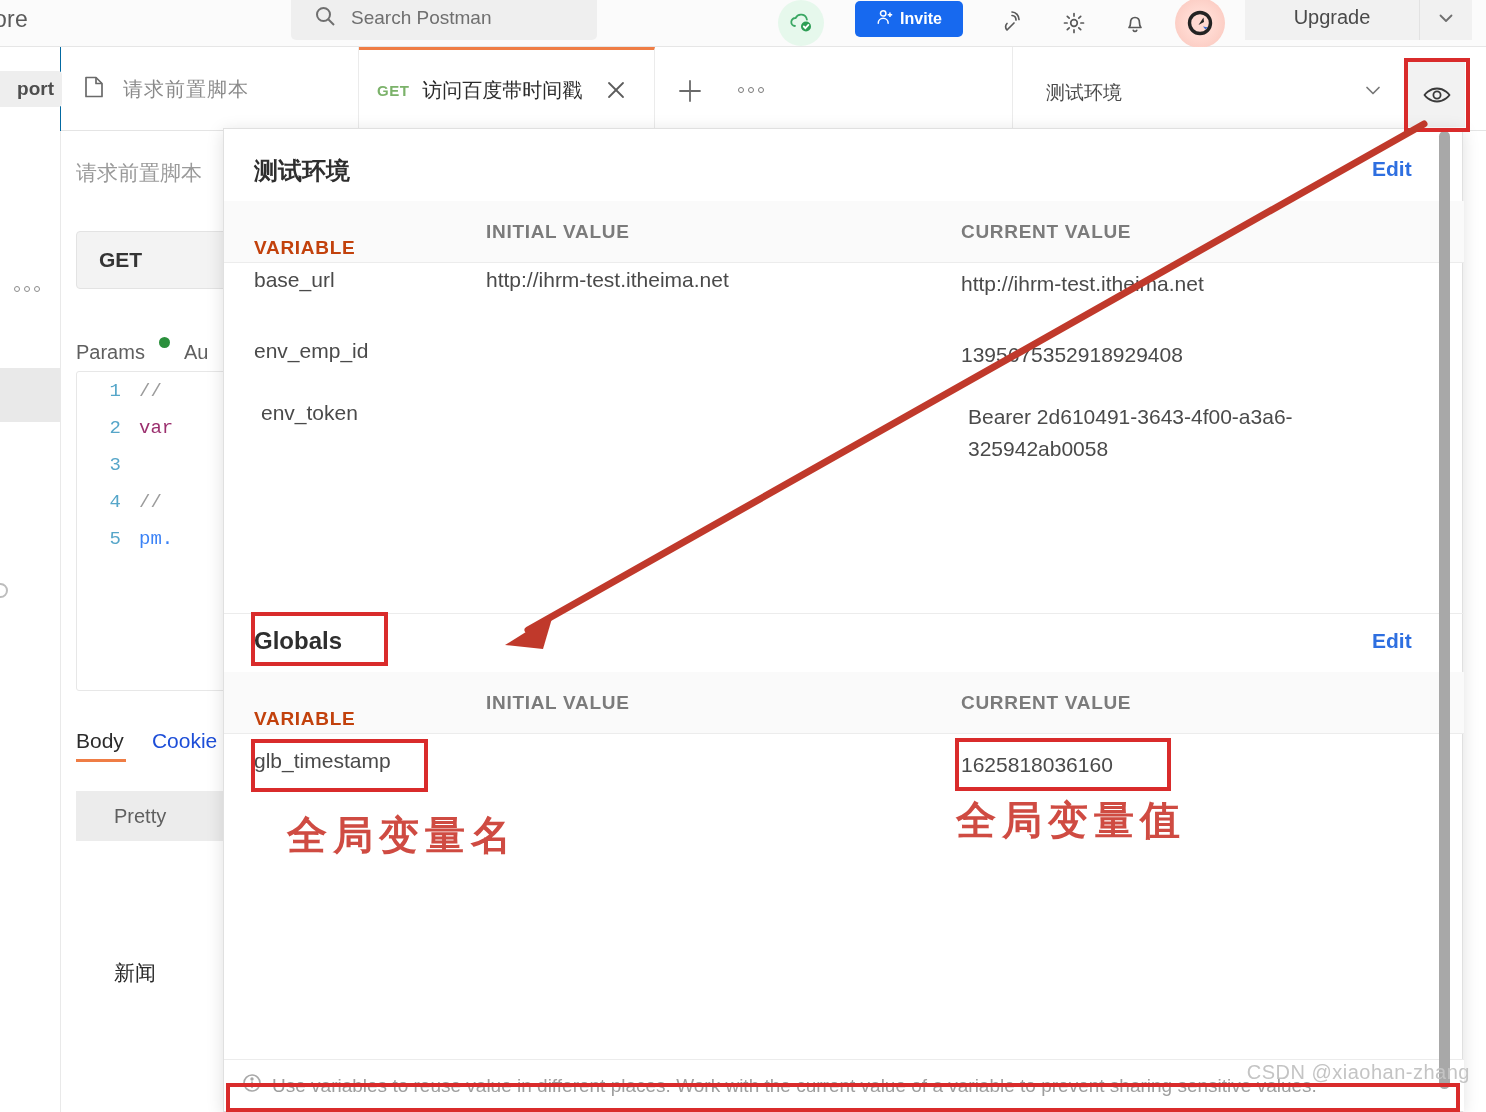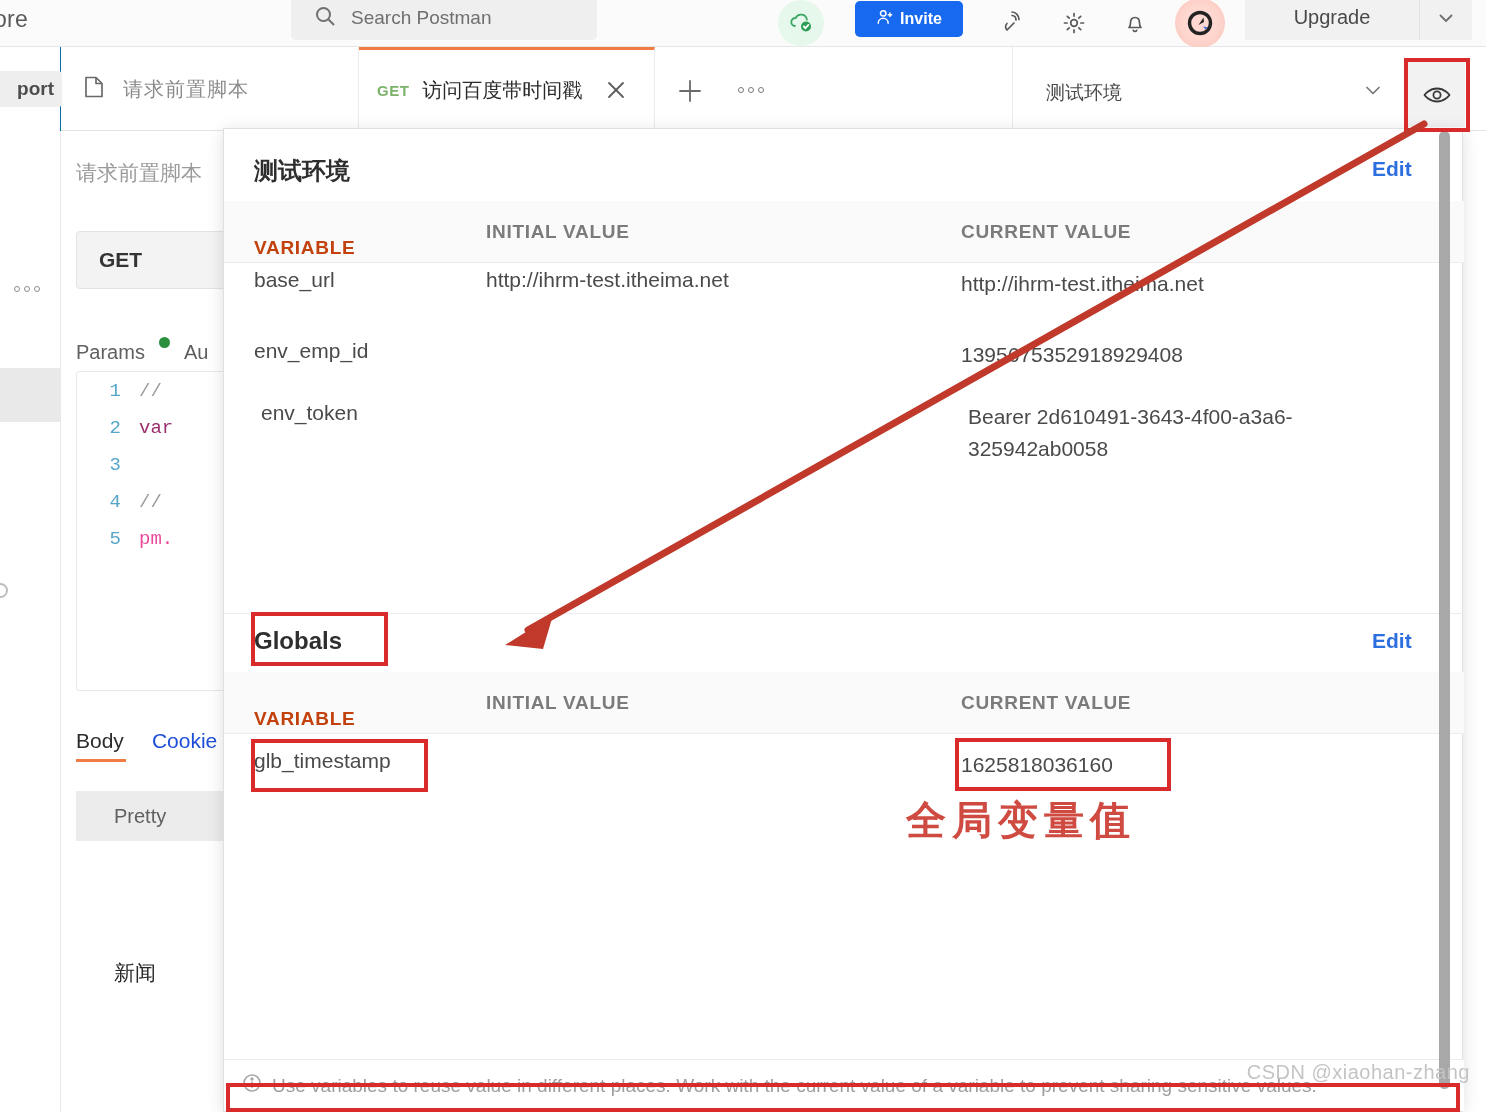--- a/index.html
+++ b/index.html
@@ -135,21 +135,21 @@
   .green-dot { width: 11px; height: 11px; background: #2a8f3c; border-radius: 50%; }
   .editor-box {
     position: absolute; left: 14px; top: 240px; width: 520px; height: 320px;
     background: #fff; border: 1px solid #e7e7e7; border-radius: 3px;
   }
   .code-line { display: flex; align-items: center; height: 37px;
     font-family: "Liberation Mono", "DejaVu Sans Mono", monospace; font-size: 19px; }
   .ln { width: 62px; text-align: right; padding-right: 18px; color: #56a6c9; }
   .c-cmt { color: #9b9b9b; }
   .c-kw  { color: #9b2f6e; }
-  .c-pm  { color: #ec4899; text-align: right; }
+  .c-pm  { color: #3b82f6; text-align: right; }
   .resp-tabs { position: absolute; left: 14px; top: 598px; display: flex; gap: 28px; align-items: baseline; }
   .resp-tabs .rt { font-size: 21px; color: #1d4ed8; }
   .resp-tabs .rt.active { color: #2b2b2b; }
   .resp-underline { position: absolute; left: 14px; top: 628px; width: 50px; height: 3px; background: #ef7d45; }
   .pretty-chip {
     position: absolute; left: 14px; top: 660px; width: 190px; height: 50px;
     background: #ececec; display: flex; align-items: center; padding-left: 38px;
     font-size: 20px; color: #5f5f5f;
   }
   .news-text { position: absolute; left: 52px; top: 828px; font-size: 21px; color: #2a2a2a; }
@@ -456,16 +456,17 @@
   <div class="redbox" style="left:251px;  top:612px; width:137px; height:54px;"></div>
   <div class="redbox" style="left:251px;  top:739px; width:177px; height:53px;"></div>
   <div class="redbox" style="left:955px;  top:738px; width:216px; height:53px;"></div>
   <div class="redbox" style="left:226px;  top:1083px; width:1234px; height:29px;"></div>
 
   <svg class="redarrow">
     <line x1="1424" y1="124" x2="528" y2="630" stroke="#c0392b" stroke-width="7" stroke-linecap="round"></line>
     <polygon points="505,645 553,615 543,649" fill="#c0392b"></polygon>
   </svg>
 
-  <div class="cn-note" style="left:906px; top:793px;">全局变量值</div>
+  <div class="cn-note" style="left:287px; top:808px;">全局变量名</div>
+  <div class="cn-note" style="left:956px; top:793px;">全局变量值</div>
 
   <div class="watermark">CSDN @xiaohan-zhang</div>
 </div>
 
 </body></html>

